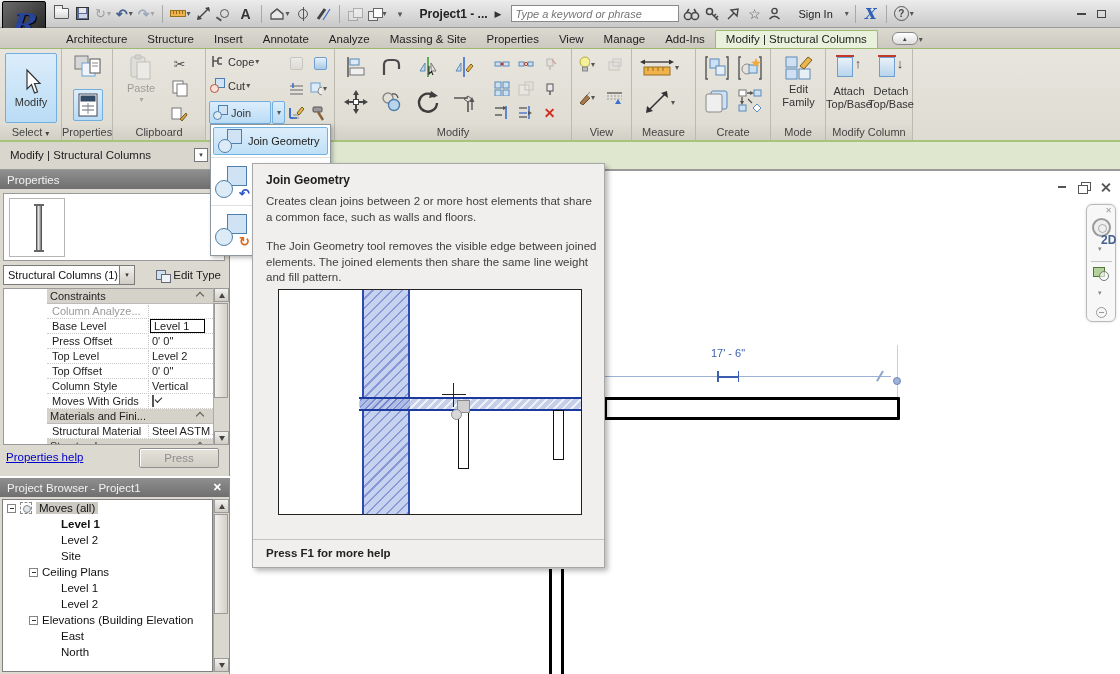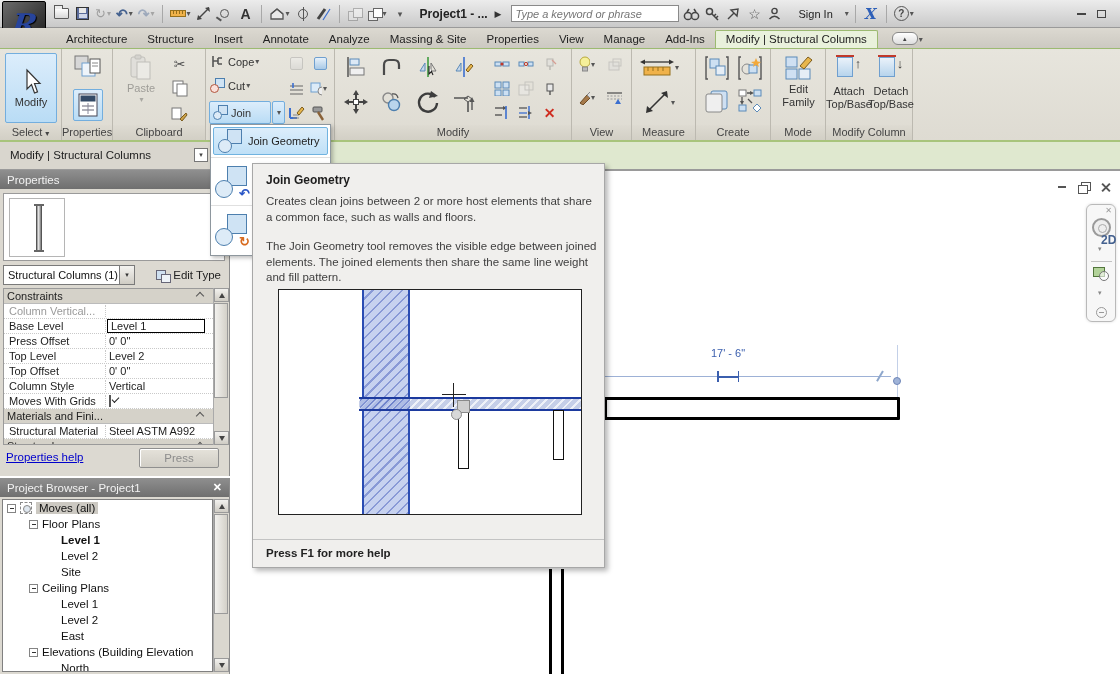--- a/index.html
+++ b/index.html
@@ -109,21 +109,21 @@
   #typetxt { position:absolute; left:72px; top:14px; font-size:11.5px; color:#1e1e1e; line-height:1.35;}
   #selrow { position:absolute; left:3px; top:95px; width:224px; height:20px; }
   #typesel { position:absolute; left:0; top:0; width:132px; height:20px; background:#fff; border:1px solid #7a7a7a;
      font-size:11px; color:#111; line-height:18px; padding-left:4px; white-space:nowrap; overflow:hidden;}
   #typesel .db { position:absolute; right:0; top:0; width:15px; height:18px; background:linear-gradient(#f4f3f0,#cfccc4);
      border-left:1px solid #7a7a7a; text-align:center; font-size:7px; color:#333; line-height:18px;}
   #edittype { position:absolute; right:2px; top:0; height:20px; display:flex; align-items:center; gap:4px; font-size:11.5px; color:#222; padding:0 4px;}
   .et-ic { width:13px; height:11px; position:relative;}
   .et-ic::before{content:""; position:absolute; left:0; top:0; width:8px; height:8px; border:1px solid #667; background:#cfe0f0;}
   .et-ic::after{content:""; position:absolute; left:5px; top:4px; width:8px; height:7px; border:1px solid #667; background:#eef3f8;}
-  #grid { position:absolute; left:3px; top:118px; width:219px; height:157px; background:#fff; border:1px solid #9a9a9a; overflow:hidden; font-size:11px; color:#1c1c1c;}
+  #grid { position:absolute; left:3px; top:118px; width:219px; height:157px; background:#fff; border:1px solid #9a9a9a; overflow:hidden; font-size:11px; color:#1c1c1c;padding-left:43px;}
   .grow { display:flex; height:15px; border-bottom:1px dotted #c9c9c9; align-items:center;}
   .grow .l { width:102px; padding-left:5px; border-right:1px dotted #c9c9c9; white-space:nowrap; overflow:hidden; }
   .grow .v { flex:1; padding-left:3px; white-space:nowrap; overflow:hidden;}
   .ghdr { background:#d5d2c9; font-weight:normal; color:#222; display:flex; align-items:center; height:15px; padding-left:3px; border-bottom:1px solid #bbb;}
   .ghdr .chev { margin-left:auto; margin-right:18px; width:6px; height:6px; border-left:1.5px solid #555; border-top:1.5px solid #555; transform:rotate(45deg); }
   .dim-l { color:#9a9a9a; }
   .vbox { border:1px solid #000; background:#fff; height:14px; line-height:13px; padding:0 2px; margin-left:1px; flex:1; margin-right:16px;}
   .chk { width:11px; height:11px; border:1px solid #555; background:#fff; position:relative; }
   .chk::after { content:""; position:absolute; left:2px; top:2px; width:6px; height:3px; border-left:1.5px solid #222; border-bottom:1.5px solid #222; transform:rotate(-45deg);}
   .vscroll { position:absolute; right:1px; top:118px; width:15px; height:157px; background:#dad7cf; border-left:1px solid #aaa;}
@@ -799,21 +799,21 @@
       <span>Edit Type</span>
     </div>
   </div>
 
   <div id="grid">
     <div class="ghdr">
         <span>Constraints</span>
         <span class="chev"></span>
       </div>
     <div class="grow">
-        <span class="l dim-l">Column Vertical...</span>
+        <span class="l dim-l">Column Analyze...</span>
         <span class="v"></span>
       </div>
     <div class="grow">
         <span class="l">Base Level</span>
         <span class="v vbox">Level 1</span>
       </div>
     <div class="grow">
         <span class="l">Press Offset</span>
         <span class="v">0' 0"</span>
       </div>
@@ -864,50 +864,46 @@
   <div class="dockhdr">
     <span>Project Browser - Project1</span>
     <span class="x">✕</span>
   </div>
   <div id="pbtree">
     <div class="trow" style="padding-left:4px">
       <span class="exp"></span>
       <span class="viewsic"></span>
       <span class="tsel">Moves (all)</span>
     </div>
-    <div class="trow" style="padding-left:26px">
-      <span class="exp"></span>
-      <span>Floor Plans</span>
-    </div>
     <div class="trow bold" style="padding-left:58px">
         <span>Level 1</span>
       </div>
     <div class="trow" style="padding-left:58px">
         <span>Level 2</span>
       </div>
     <div class="trow" style="padding-left:58px">
         <span>Site</span>
       </div>
     <div class="trow" style="padding-left:26px">
       <span class="exp"></span>
       <span>Ceiling Plans</span>
     </div>
     <div class="trow" style="padding-left:58px">
         <span>Level 1</span>
       </div>
     <div class="trow" style="padding-left:58px">
         <span>Level 2</span>
       </div>
-    <div class="trow" style="padding-left:58px">
-        <span>East</span>
-      </div>
     <div class="trow" style="padding-left:26px">
       <span class="exp"></span>
       <span>Elevations (Building Elevation</span>
     </div>
+    <div class="trow" style="padding-left:58px">
+        <span>East</span>
+      </div>
     <div class="trow" style="padding-left:58px">
         <span>North</span>
       </div>
   </div>
   <div id="pbscroll">
     <div class="sbtn" style="position:absolute;top:0">
         <span class="tri-u"></span>
       </div>
     <div class="thumb" style="position:absolute;top:15px;left:0;right:0;height:100px"></div>
     <div class="sbtn" style="position:absolute;bottom:0">

